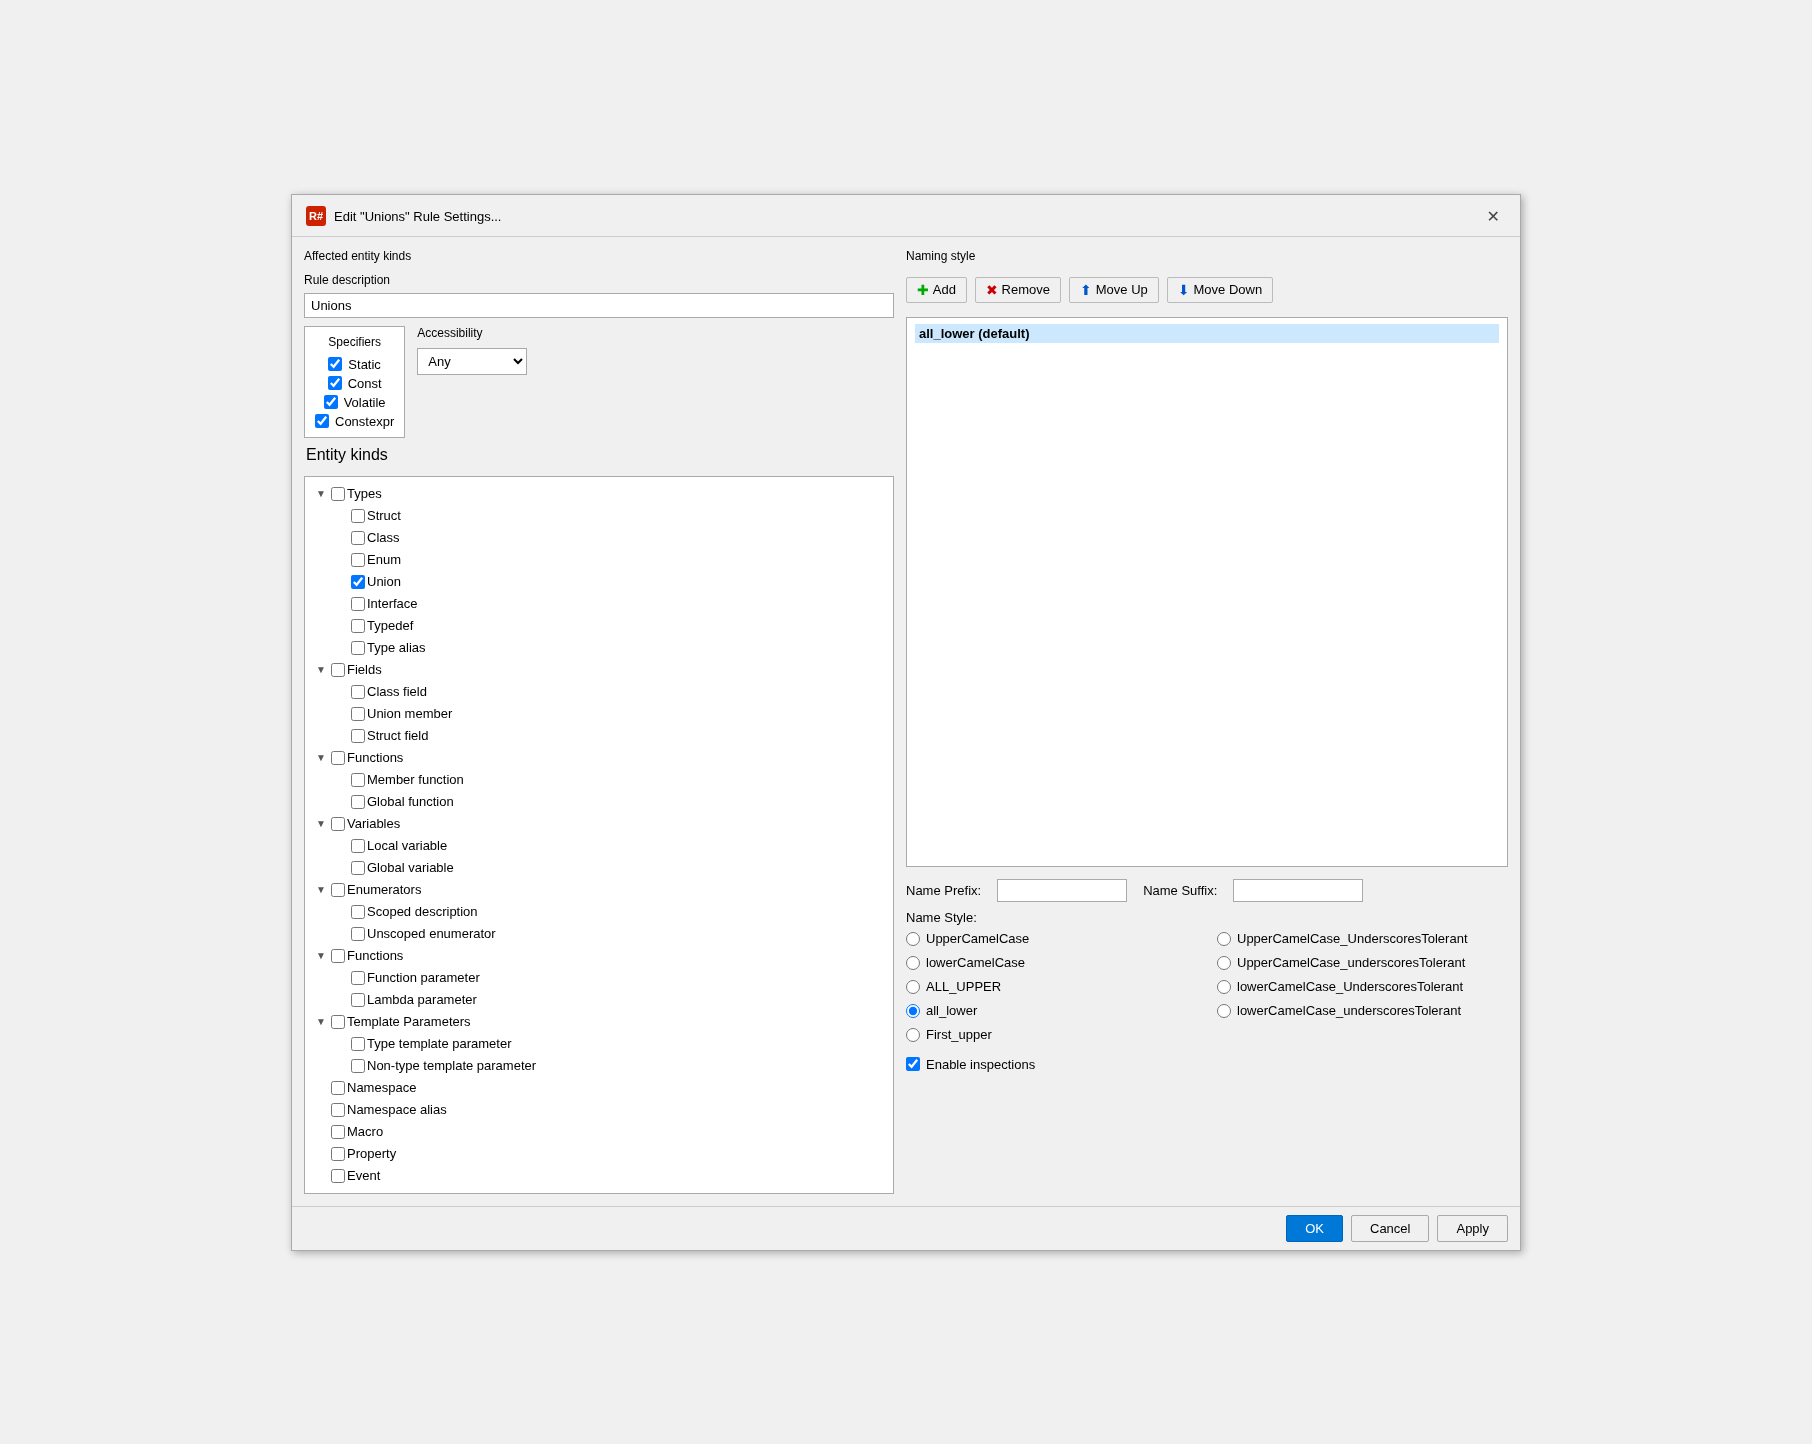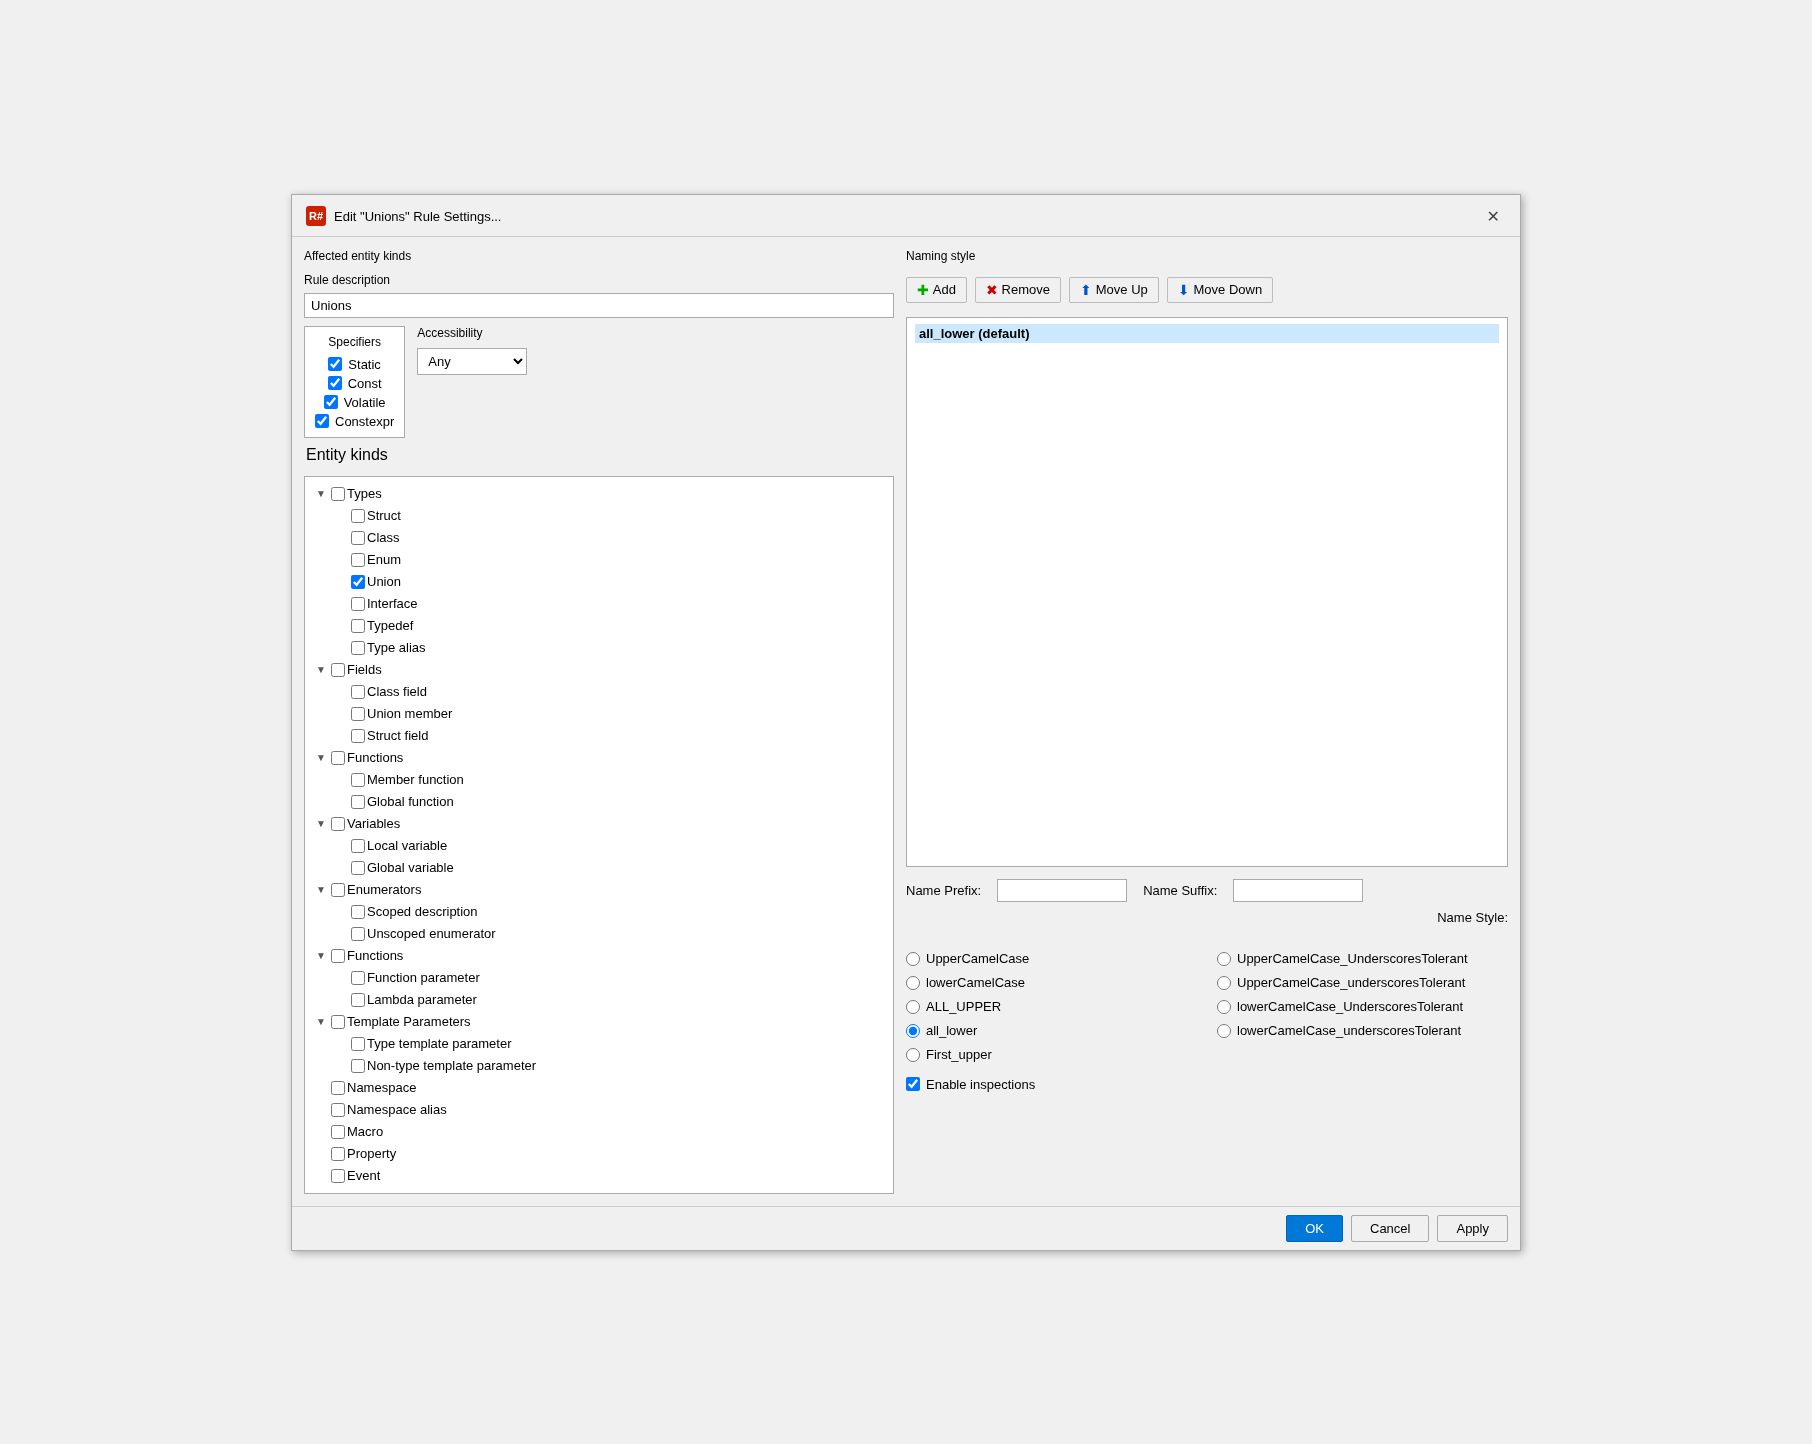--- a/index.html
+++ b/index.html
@@ -249,22 +249,21 @@
       font-size: 13px;
       width: 130px;
     }
     .name-style-section {
       display: flex;
       flex-direction: column;
       gap: 2px;
     }
     .name-style-title {
       font-size: 13px;
-      margin-bottom: 20px;
-      text-align: right;
+      margin-bottom: 0;
     }
     .name-style-grid {
       display: grid;
       grid-template-columns: 1fr 1fr;
       gap: 4px 20px;
     }
     .radio-row {
       display: flex;
       align-items: center;
       gap: 6px;

